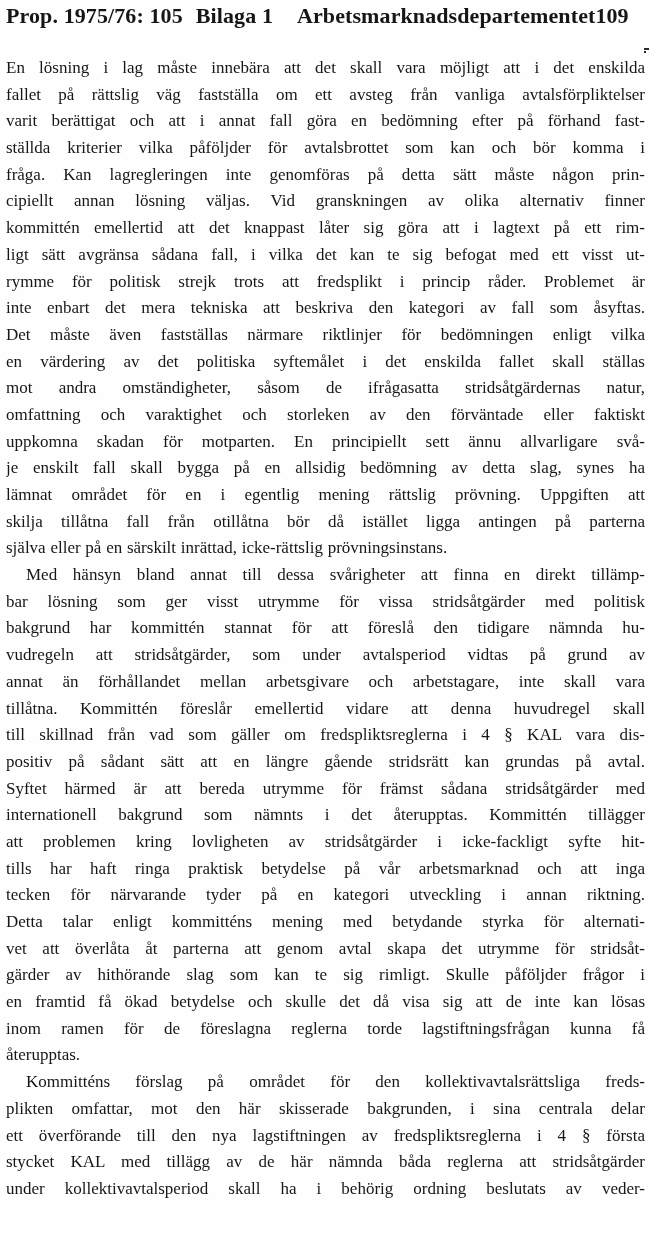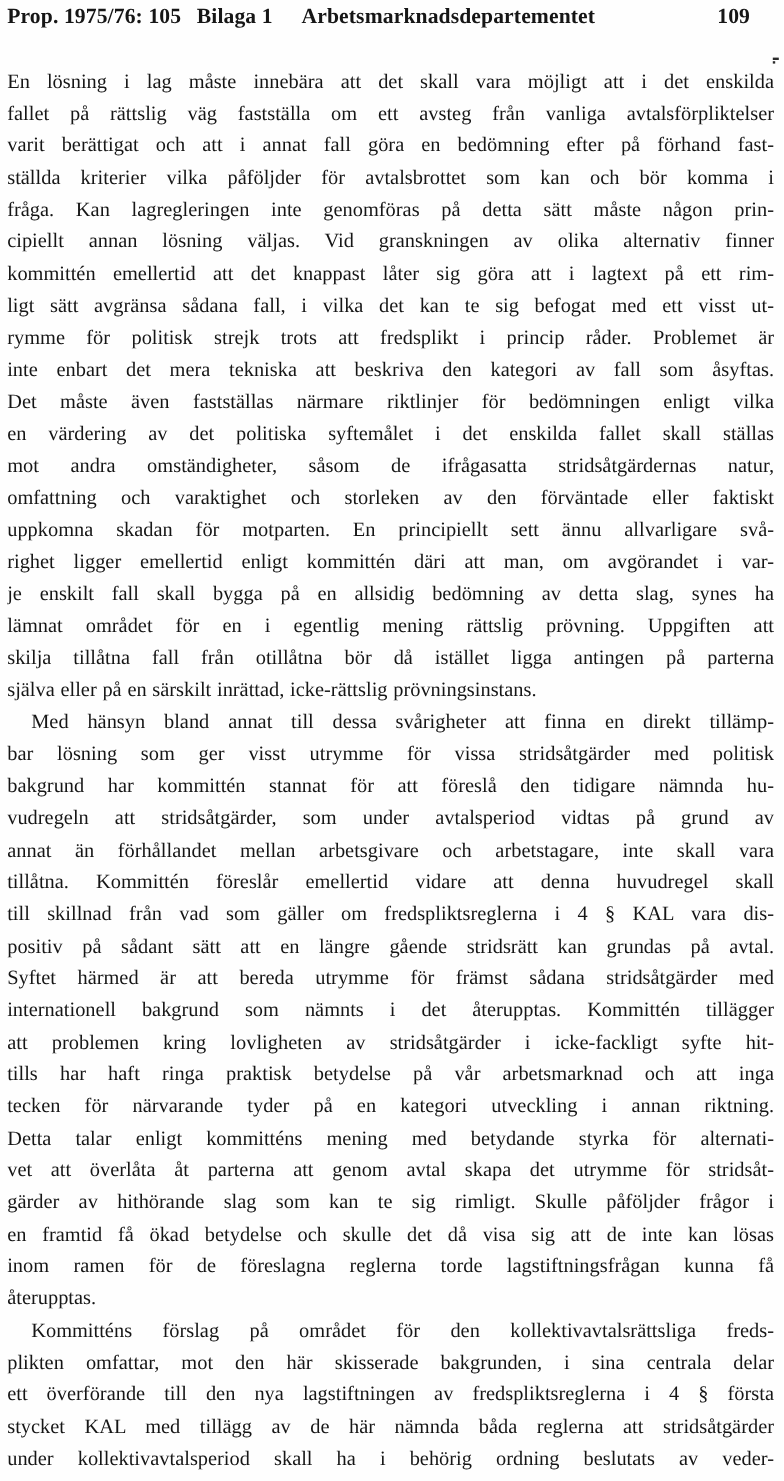--- a/index.html
+++ b/index.html
@@ -18,21 +18,21 @@
     color: #161616;
     -webkit-font-smoothing: antialiased;
   }
   .page-header {
     position: absolute;
     top: 3px;
     left: 6px;
     right: 28px;
     display: flex;
     align-items: flex-end;
-    font-size: 18px;
+    font-size: 22px;
     font-weight: 700;
     letter-spacing: 0.1px;
     white-space: nowrap;
   }
   .page-header .annex   { margin-left: 13px; }
   .page-header .dept    { margin-left: 24px; }
   .page-header .pagenum { margin-left: auto; font-weight: 700; }
   .body-text {
     position: absolute;
     top: 55px;
@@ -83,21 +83,20 @@
         <div class="line">cipiellt annan lösning väljas. Vid granskningen av olika alternativ finner</div>
         <div class="line">kommittén emellertid att det knappast låter sig göra att i lagtext på ett rim-</div>
         <div class="line">ligt sätt avgränsa sådana fall, i vilka det kan te sig befogat med ett visst ut-</div>
         <div class="line">rymme för politisk strejk trots att fredsplikt i princip råder. Problemet är</div>
         <div class="line">inte enbart det mera tekniska att beskriva den kategori av fall som åsyftas.</div>
         <div class="line">Det måste även fastställas närmare riktlinjer för bedömningen enligt vilka</div>
         <div class="line">en värdering av det politiska syftemålet i det enskilda fallet skall ställas</div>
         <div class="line">mot andra omständigheter, såsom de ifrågasatta stridsåtgärdernas natur,</div>
         <div class="line">omfattning och varaktighet och storleken av den förväntade eller faktiskt</div>
         <div class="line">uppkomna skadan för motparten. En principiellt sett ännu allvarligare svå-</div>
-        <div class="line">righet ligger emellertid enligt kommittén däri att man, om avgörandet i var-</div>
         <div class="line">je enskilt fall skall bygga på en allsidig bedömning av detta slag, synes ha</div>
         <div class="line">lämnat området för en i egentlig mening rättslig prövning. Uppgiften att</div>
         <div class="line">skilja tillåtna fall från otillåtna bör då istället ligga antingen på parterna</div>
         <div class="line unjustified">själva eller på en särskilt inrättad, icke-rättslig prövningsinstans.</div>
       </div>
       <div class="paragraph indent">
         <div class="line">Med hänsyn bland annat till dessa svårigheter att finna en direkt tillämp-</div>
         <div class="line">bar lösning som ger visst utrymme för vissa stridsåtgärder med politisk</div>
         <div class="line">bakgrund har kommittén stannat för att föreslå den tidigare nämnda hu-</div>
         <div class="line">vudregeln att stridsåtgärder, som under avtalsperiod vidtas på grund av</div>

